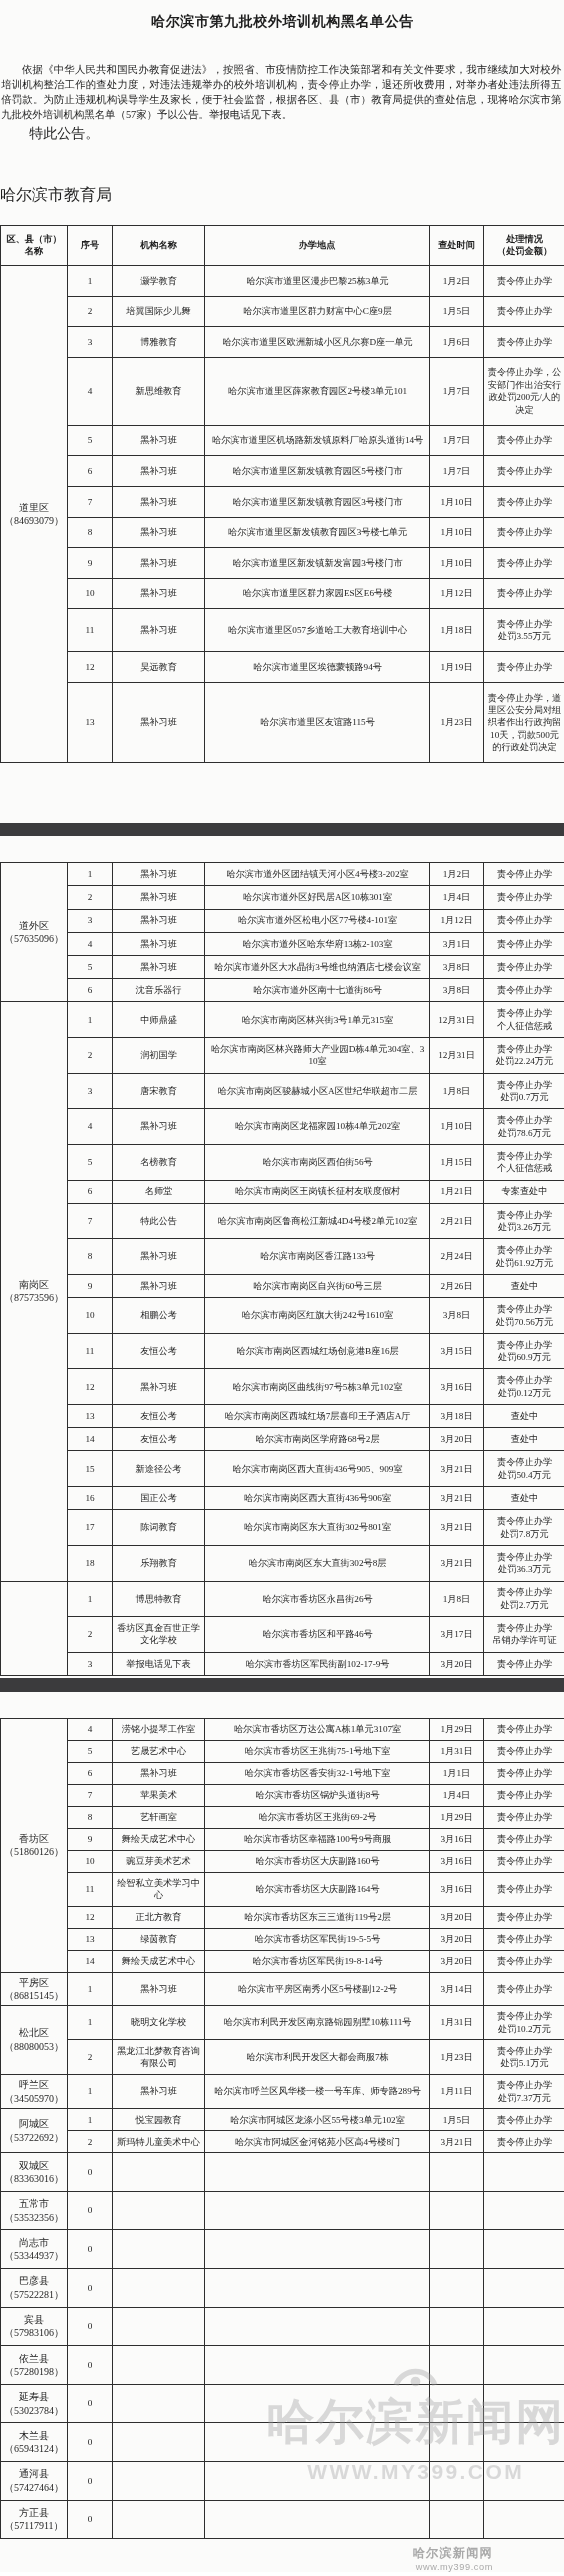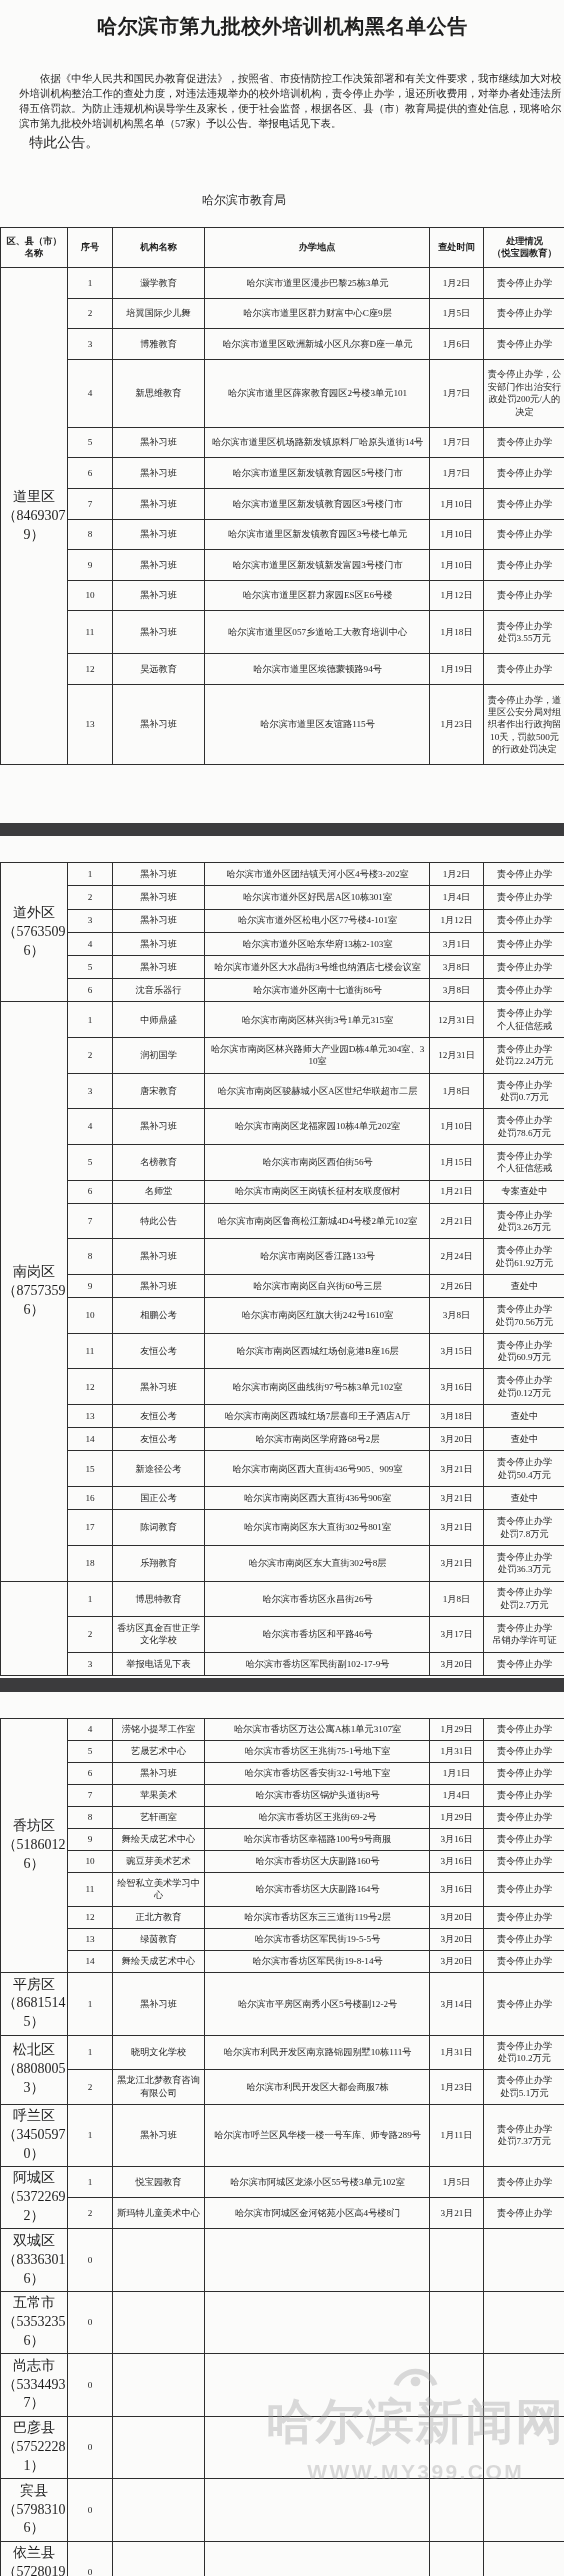--- a/index.html
+++ b/index.html
@@ -8,43 +8,43 @@
     font-family:"Liberation Serif","DejaVu Serif",serif; color:#1e1e1e;
   }
   .seg{position:relative; background:#fbfbfa; overflow:hidden;}
   .seg1{min-height:813px; padding-top:9.8px;}
   .seg2{min-height:842px;}
   .seg3{min-height:829px;}
   .band{height:13.4px; background:#3b3b3d; width:100%;}
 
   .title{
     font-family:"Liberation Sans","DejaVu Sans",sans-serif;
-    font-weight:bold; font-size:20px; text-align:center;
+    font-weight:bold; font-size:14px; text-align:center;
     margin:3.7px 6.1px 32px 6.1px; letter-spacing:0.6px;
   }
-  .para{font-size:10.4px; line-height:1.42; margin:0 3.7px 0 1.2px; text-indent:2em; text-align:justify;padding-left:18px;}
+  .para{font-size:10.4px; line-height:1.42; margin:0 3.7px 0 1.2px; text-indent:2em; text-align:justify;}
   .closing{font-size:14px; line-height:1.42; margin:1.2px 3.7px 0 1.2px; text-indent:2em;}
-  .signature{margin-top:37px; text-align:center; padding-right:77px; font-size:12px; line-height:1.75;}
+  .signature{margin-top:37px; text-align:left; padding-right:77px; font-size:16px; line-height:1.75;}
   .signature div{white-space:nowrap;}
 
   table.blk{
     width:565px; border-collapse:collapse; table-layout:fixed;
     font-size:9.2px; background:transparent;
   }
   table.blk td, table.blk th{
     border:1.2px solid #2e2e2e; text-align:center; vertical-align:middle;
     padding:8.6px 3.7px; line-height:1.35; word-break:break-all; white-space:pre-line;
   }
   .seg1 table.blk{margin-top:16px;}
   .seg2 table.blk, .seg3 table.blk{margin-top:26px;}
   .seg2 table.blk td{padding:4.9px 3.7px;}
   .seg3 table.blk td{padding:4.3px 3.7px;}
   table.blk th{font-weight:bold; padding:7.3px 2.4px;}
   td.addr{text-align:left; padding-left:4.9px !important;}
-  td.region-cell{font-size:14px; padding:2.4px 1.2px !important;}
+  td.region-cell{font-size:10px; padding:2.4px 1.2px !important;}
   tr.zero-row td{height:29px;}
 
   .wm-big{
     position:absolute; right:-3.7px; top:665px; width:306px;
     text-align:center; pointer-events:none; z-index:3;
   }
   .wm-big .wm-logo{display:block; margin:0 auto 1.2px auto; width:51px; height:32px;}
   .wm-big .wm-text{
     font-family:"Liberation Sans","DejaVu Sans",sans-serif; font-weight:bold;
     font-size:48px; color:rgba(160,160,160,0.38); letter-spacing:1.8px; white-space:nowrap;
@@ -83,21 +83,21 @@
       </colgroup>
       <thead>
         <tr>
           <th>区、县（市）
 名称</th>
           <th>序号</th>
           <th>机构名称</th>
           <th>办学地点</th>
           <th>查处时间</th>
           <th>处理情况
-（悦宝园教育）</th>
+（处罚金额）</th>
         </tr>
       </thead>
       <tbody>
           <tr>
             <td class="region-cell" rowspan="13"><div>道里区</div><div>（84693079）</div></td>
             <td>1</td>
             <td>灏学教育</td>
             <td class="addr">哈尔滨市道里区漫步巴黎25栋3单元</td>
             <td>1月2日</td>
             <td>责令停止办学</td>

